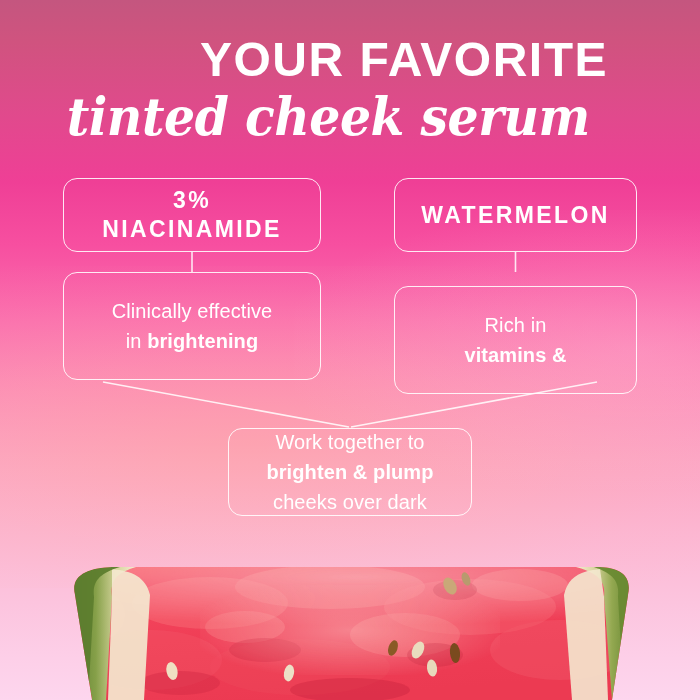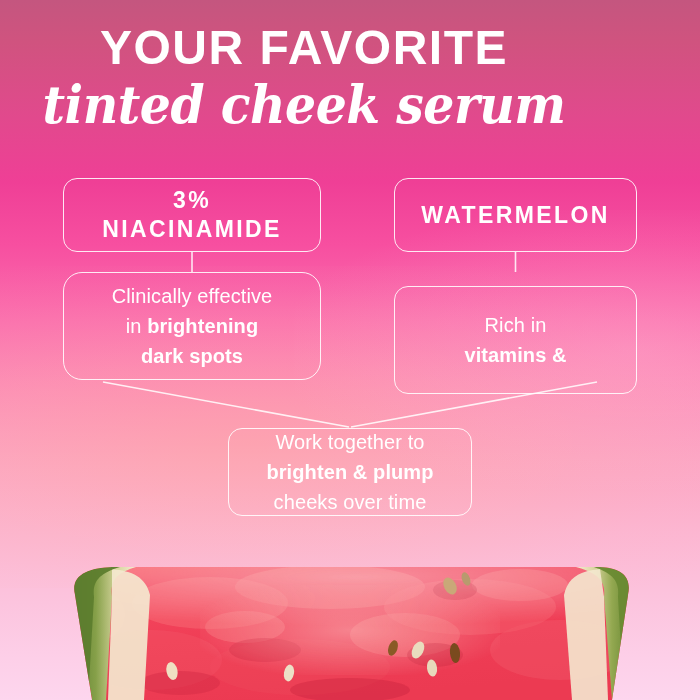--- a/index.html
+++ b/index.html
@@ -59,23 +59,23 @@
         rgba(255,190,215,0.30) 0%,
         rgba(255,190,215,0.12) 45%,
         rgba(255,190,215,0) 75%);
     pointer-events: none;
   }
 
   
   .headline {
     position: absolute;
     left: 0;
-    top: 22px;
+    top: 34px;
     width: 608px;
-    text-align: center;
+    text-align: right;
     z-index: 6;
   }
   .headline .line1 {
     display: block;
     color: #ffffff;
     font-family: "Liberation Sans", sans-serif;
     font-weight: bold;
     font-size: 48px;
     line-height: 52px;
     letter-spacing: 1.5px;
@@ -133,21 +133,21 @@
     font-size: 20px;
     line-height: 30px;
     letter-spacing: 0.1px;
   }
   .box-body b {
     font-weight: bold;
   }
 
   #box-niacinamide { left: 63px;  top: 178px; width: 258px; height: 74px; }
   #box-watermelon  { left: 394px; top: 178px; width: 243px; height: 74px; align-items: center; }
-  #box-niacinamide-desc { left: 63px;  top: 272px; width: 258px; height: 108px; border-radius: 19px; }
+  #box-niacinamide-desc { left: 63px;  top: 272px; width: 258px; height: 108px; }
   #box-watermelon-desc  { left: 394px; top: 286px; width: 243px; height: 108px; }
   #box-synergy     { left: 228px; top: 428px; width: 244px; height: 88px; }
 
   
   .melon-wrap {
     position: absolute;
     left: 0;
     bottom: 0;
     width: 700px;
     height: 145px;
@@ -183,36 +183,35 @@
   <div class="box" id="box-watermelon">
     <div class="box-heading">
       <span>WATERMELON</span><br>
     </div>
   </div>
 
   <div class="box" id="box-niacinamide-desc">
     <div class="box-body">
       <span>Clinically effective</span><br>
       <span>in </span><b>brightening</b><br>
-      <b>dark spots</b>
     </div>
   </div>
 
   <div class="box" id="box-watermelon-desc">
     <div class="box-body">
       <span>Rich in</span><br>
       <span></span><b>vitamins &amp;</b><br>
     </div>
   </div>
 
   <div class="box" id="box-synergy">
     <div class="box-body">
       <span>Work together to</span><br>
       <b>brighten &amp; plump</b><br>
-      <span>cheeks over time</span>
+      <span>cheeks over dark</span>
     </div>
   </div>
 
   <div class="melon-wrap">
     <svg viewBox="0 0 700 145" width="700" height="145" preserveAspectRatio="none">
       <defs>
         <clipPath id="melonClip">
           <path d="M75,40
                    C 70,20 88,13 112,12
                    L 600,12

